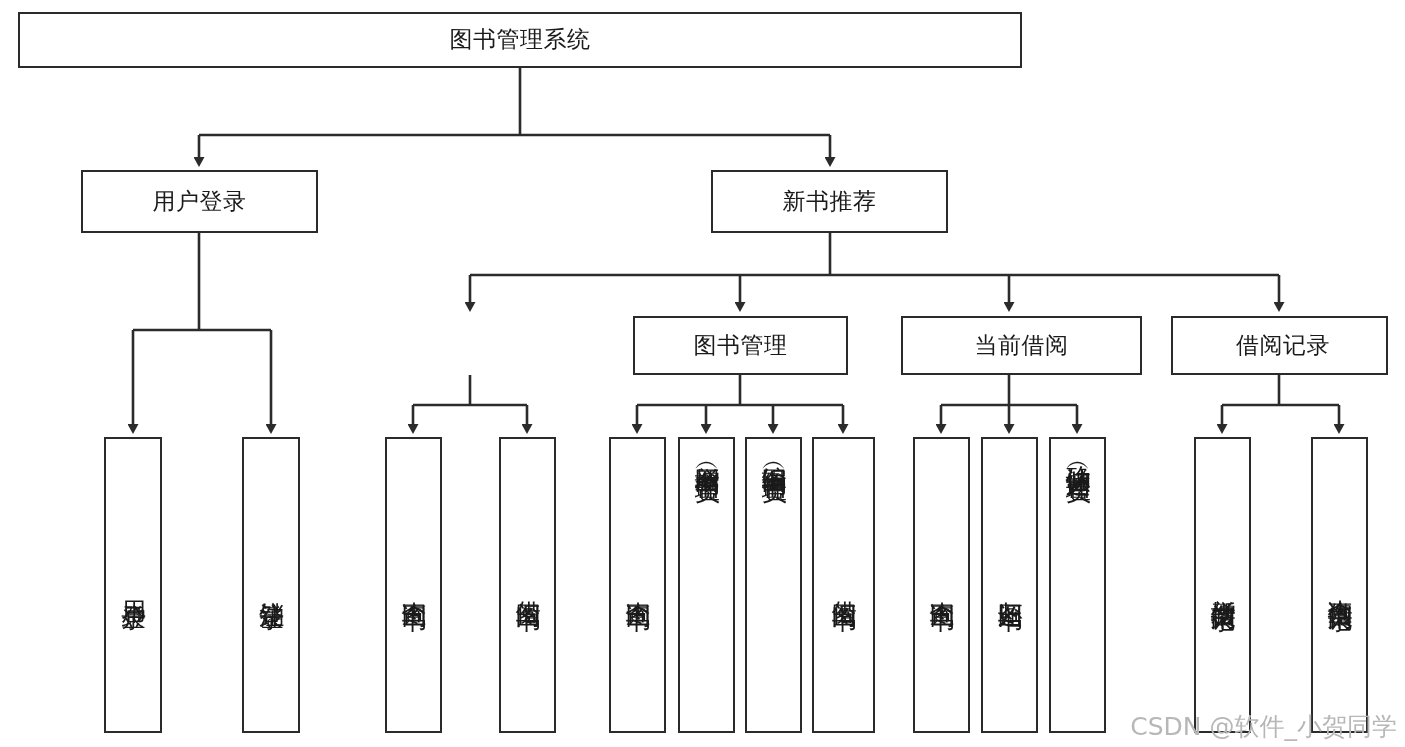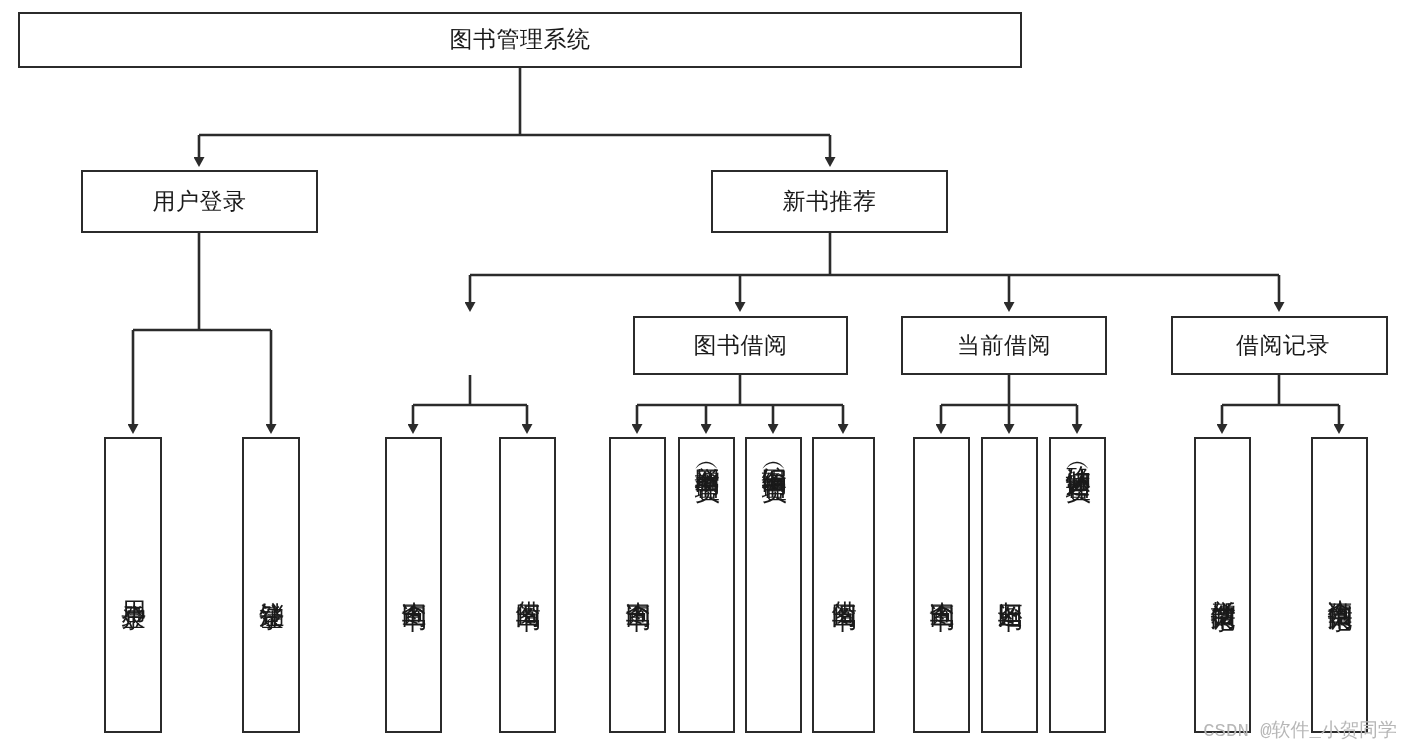--- a/index.html
+++ b/index.html
@@ -63,25 +63,24 @@
     margin: 0 auto;
   }
   .node.vertical.center-text {
     align-items: center;
     padding-top: 0;
   }
   #watermark {
     position: absolute;
     right: 8px;
     bottom: 4px;
-    font-size: 19px;
+    font-size: 25px;
     color: #b7b7b7;
     white-space: nowrap;
     user-select: none;
-    font-family: Liberation Mono, monospace;
   }
 </style>
 </head>
 <body>
 
 <div id="diagram-root">
 
   <svg id="edges-layer" viewBox="0 0 1405 747" xmlns="http://www.w3.org/2000/svg">
     <defs>
       <marker id="arrow" markerWidth="10" markerHeight="11" refX="1" refY="5.5" orient="auto" markerUnits="userSpaceOnUse">
@@ -139,24 +138,24 @@
   <div class="node horizontal" style="left:81px; top:170px; width:237px; height:63px;">
     <span class="node-label">用户登录</span>
   </div>
 
   <div class="node horizontal" style="left:711px; top:170px; width:237px; height:63px;">
     <span class="node-label">新书推荐</span>
   </div>
 
 
   <div class="node horizontal" style="left:633px; top:316px; width:215px; height:59px;">
-    <span class="node-label">图书借阅</span>
-  </div>
-
-  <div class="node horizontal" style="left:901px; top:316px; width:206px; height:59px;">
+    <span class="node-label">图书管理</span>
+  </div>
+
+  <div class="node horizontal" style="left:901px; top:316px; width:241px; height:59px;">
     <span class="node-label">当前借阅</span>
   </div>
 
   <div class="node horizontal" style="left:1171px; top:316px; width:217px; height:59px;padding-left:7px;">
     <span class="node-label">借阅记录</span>
   </div>
 
   <div class="node vertical center-text" style="left:104px; top:437px; width:58px; height:296px;">
     <span class="node-label">用户登录</span>
   </div>

